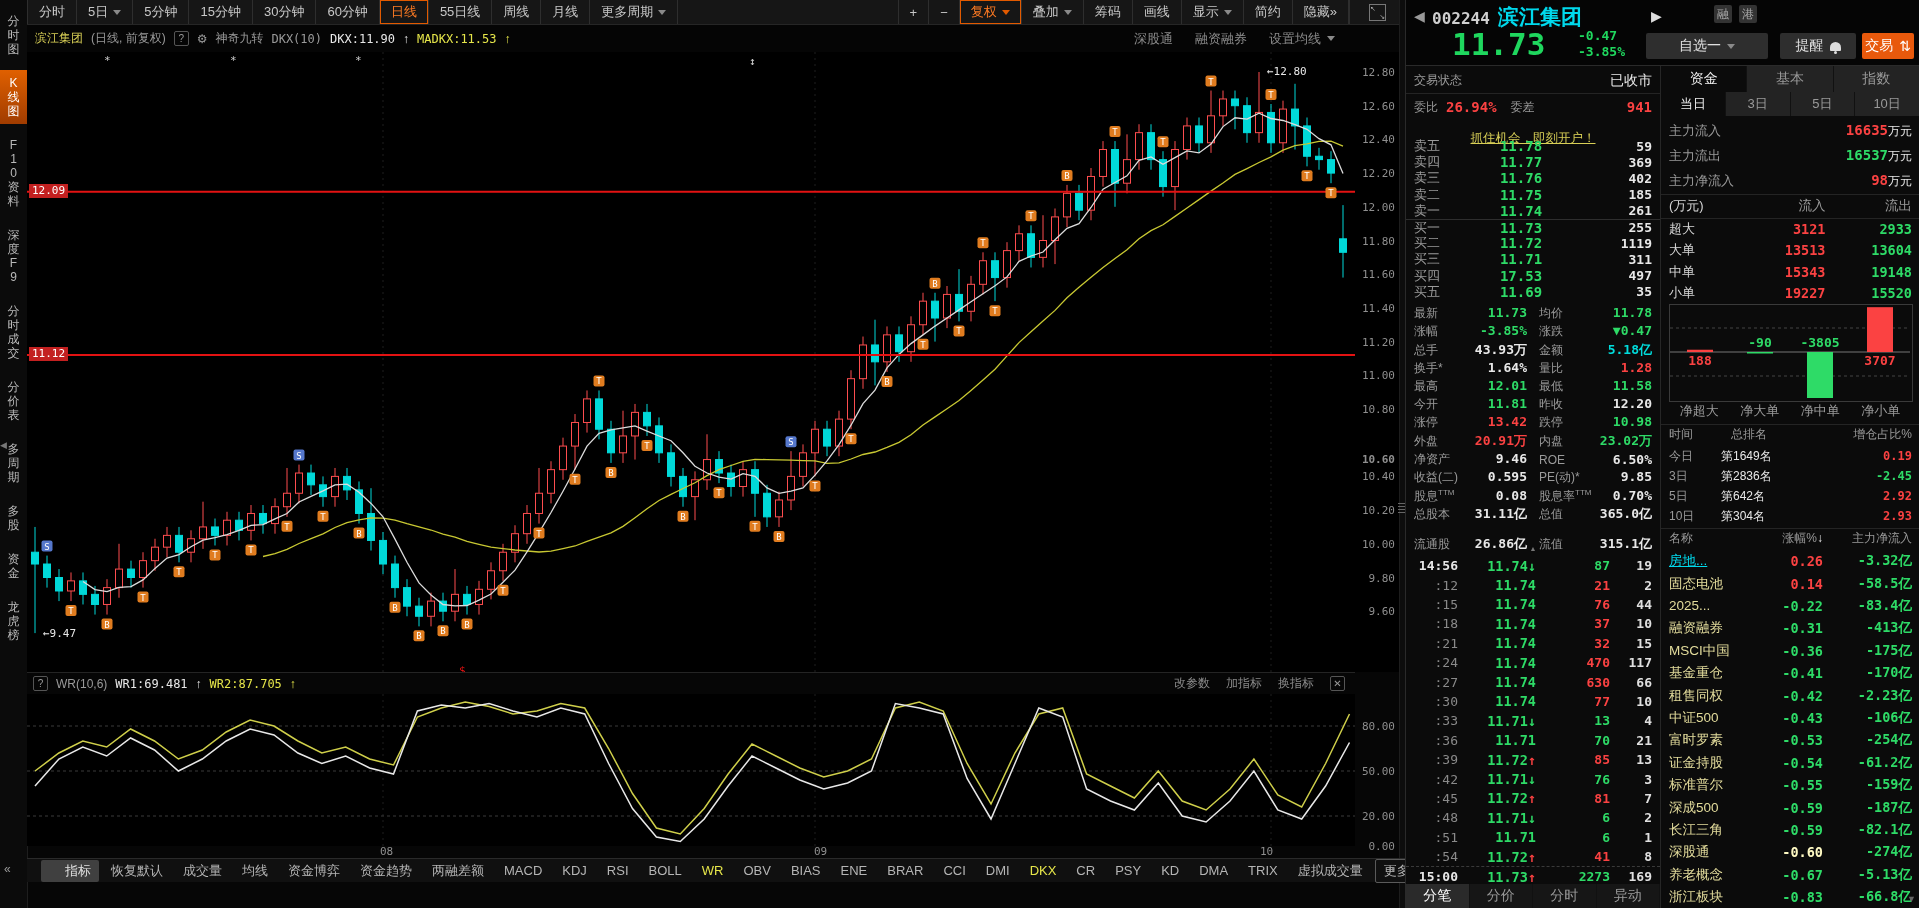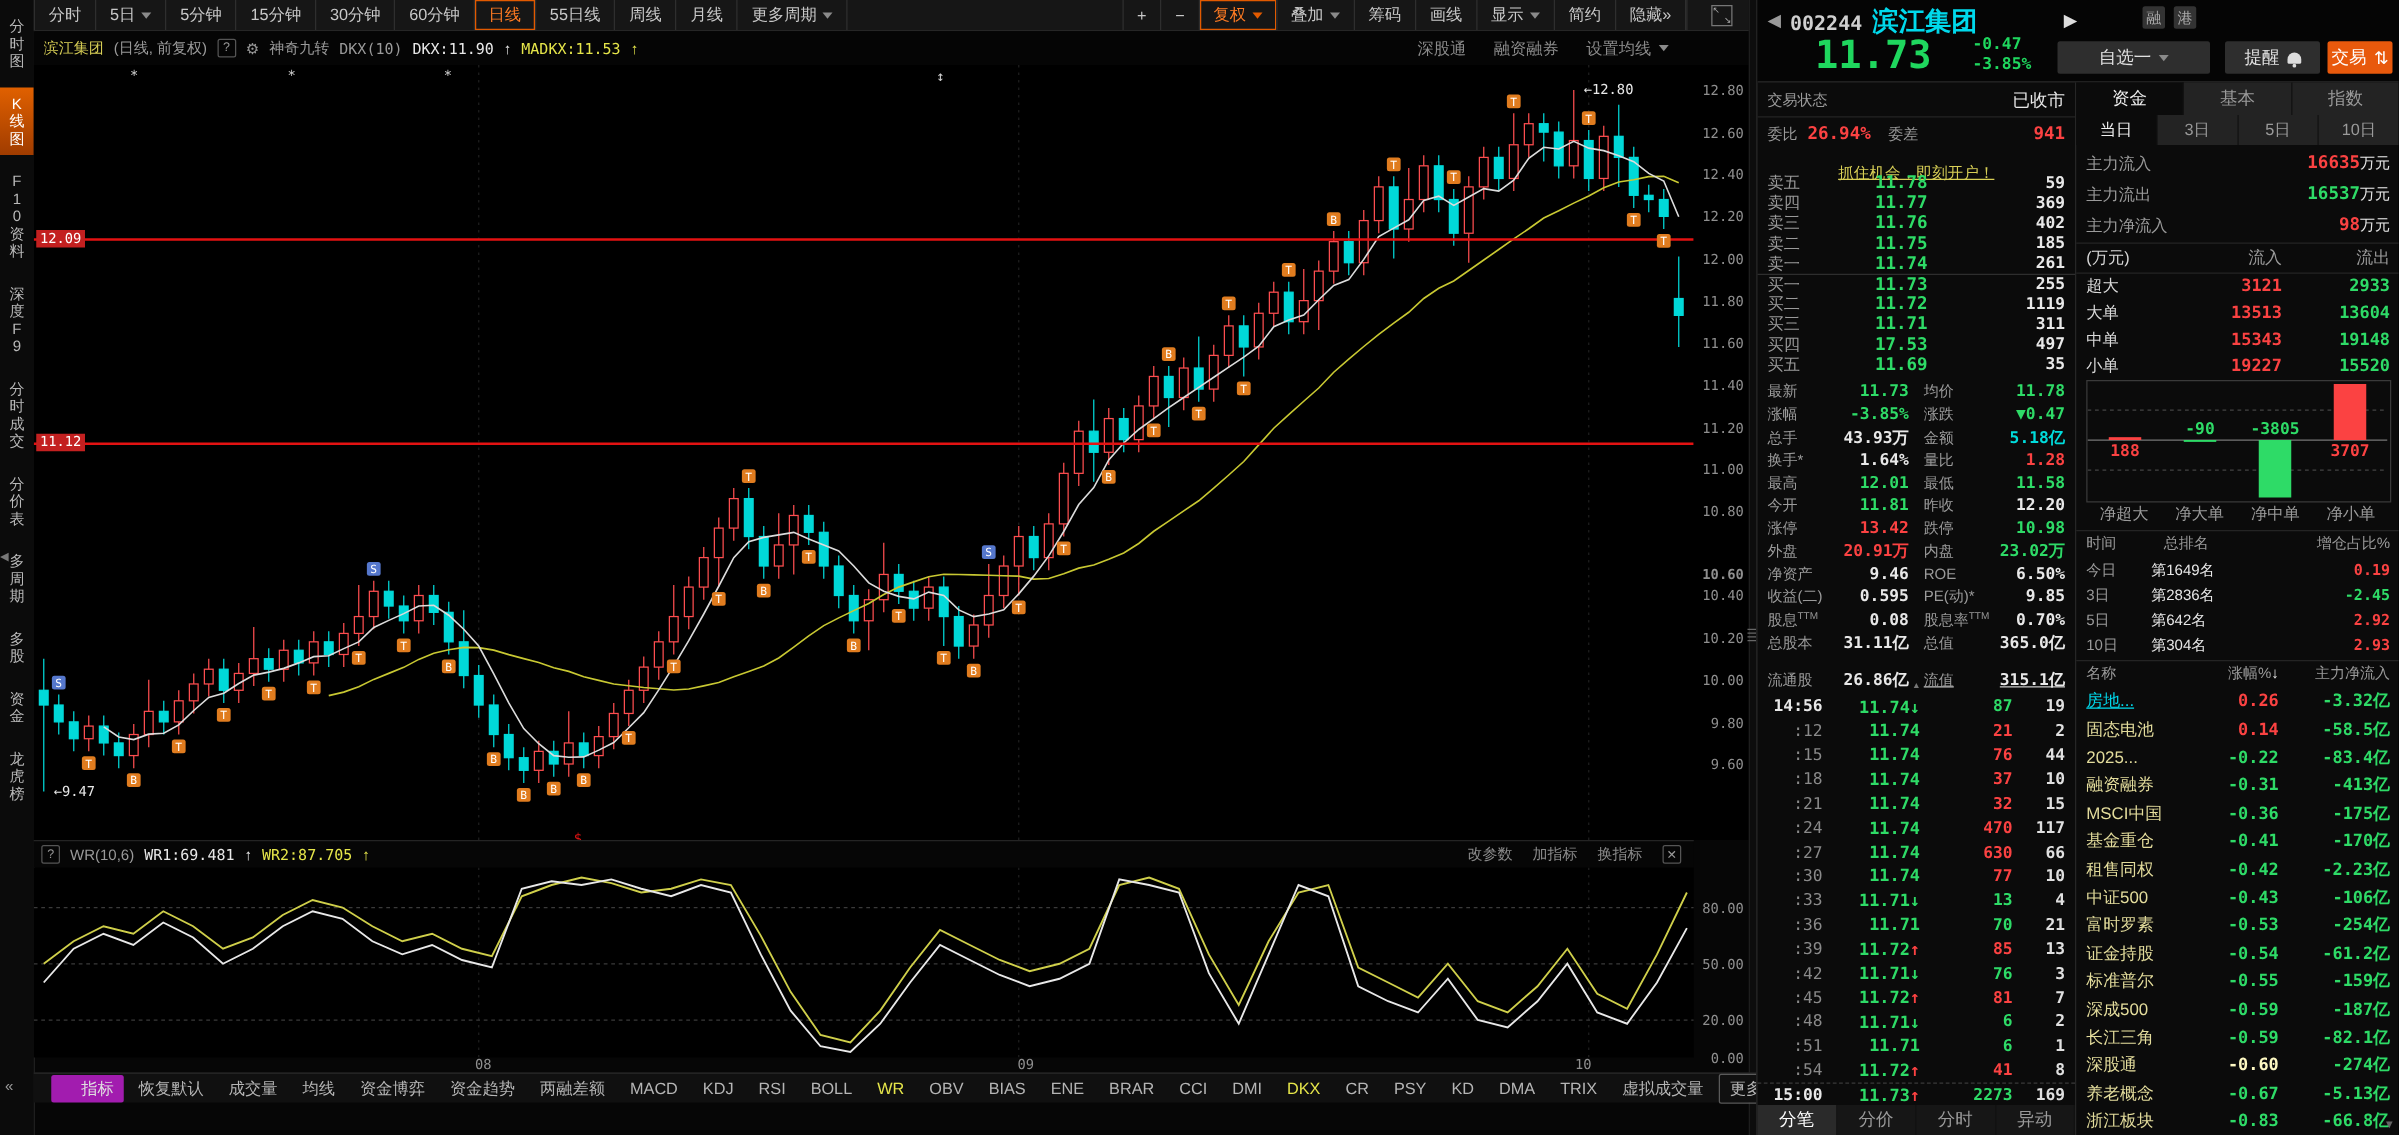--- a/index.html
+++ b/index.html
@@ -32,21 +32,21 @@
   .grip i{display:block;width:7px;height:1px;background:#666;}
   #wr-header{position:absolute;left:27px;top:672px;width:1328px;height:22px;background:#060606;border-top:1px solid #242424;display:flex;align-items:center;gap:8px;padding-left:6px;box-sizing:border-box;font-size:12px;}
   #wr-actions{margin-left:auto;display:flex;gap:16px;color:#8a8a8a;padding-right:10px;align-items:center;}
   #wr-wrap{position:absolute;left:27px;top:694px;width:1328px;height:152px;background:#000;}
   #wr-axis{position:absolute;left:1355px;top:694px;width:44px;height:152px;}
   #xaxis{position:absolute;left:27px;top:845px;width:1328px;height:13px;color:#8f8f8f;font-size:11px;font-family:"DejaVu Sans Mono",monospace;}
   .xlab{position:absolute;top:0;}
   
   #ind-tabs{position:absolute;left:27px;top:858px;width:1378px;height:24px;background:#101010;border-top:1px solid #2a2a2a;display:flex;align-items:center;gap:4px;padding:0 14px;box-sizing:border-box;font-size:13px;}
   .ind-tab{padding:2px 8px;color:#b5b5b5;cursor:pointer;white-space:nowrap;}
-  .ind-tab.boxed{background:#a21caf;color:#e0e0e0;border-radius:2px;padding-left:24px;}
+  .ind-tab.boxed{background:#404040;color:#e0e0e0;border-radius:2px;padding-left:24px;}
   .ind-tab.outl{border:1px solid #5a5a5a;border-radius:2px;}
   .ind-tab.active{color:#e6e64a;}
   .navarr{position:absolute;color:#9a9a9a;font-size:12px;cursor:pointer;}
   #bottom-nav{position:absolute;left:27px;top:882px;width:1378px;height:26px;background:#111;border-top:1px solid #000;display:flex;align-items:stretch;}
   .bn-item{width:88px;display:flex;align-items:center;justify-content:center;color:#cfcfcf;font-size:13px;border-right:1px solid #262626;cursor:pointer;}
   .bn-item.sel{background:#f06400;color:#fff;}
   
   #rpanel{position:absolute;left:1405px;top:0;width:514px;height:908px;background:#0b0b0b;border-left:1px solid #2a2a2a;box-sizing:border-box;}
   #rp-header{position:absolute;left:0;top:0;width:514px;height:66px;background:#050505;border-bottom:1px solid #2a2a2a;box-sizing:border-box;}
   .badge{display:inline-flex;align-items:center;justify-content:center;width:18px;height:18px;background:#333;color:#aaa;font-size:12px;margin-left:5px;border-radius:2px;}
@@ -903,21 +903,21 @@
           <span class="stat-pair" style="margin-left: 12px;">
             <span class="stat-lab">总值</span>
             <span class="stat-val num" style="color: rgb(232, 232, 232);">365.0亿</span>
           </span>
         </div>
         <div class="rrow" style="top: 469px; height: 18.3px;">
           <span class="stat-pair">
             <span class="stat-lab">流通股</span>
             <span class="stat-val num" style="color: rgb(232, 232, 232);">26.86亿</span>
           </span>
-          <span class="stat-pair" style="margin-left: 12px; text-decoration: underline;">
+          <span class="stat-pair" style="margin-left: 12px;">
             <span class="stat-lab">流值</span>
             <span class="stat-val num" style="color: rgb(232, 232, 232);">315.1亿</span>
           </span>
         </div>
         <div class="rrow" style="top: 478px; height: 8px; justify-content: center; color: rgb(119, 119, 119); font-size: 7px;">▲</div>
         <div class="rrow tick-row" style="top: 490px; height: 19.4px;">
           <span class="tick-t" style="color: rgb(232, 232, 232); font-weight: bold;">14:56</span>
           <span class="tick-p num" style="color: rgb(46, 219, 103);">11.74<span style="color: rgb(46, 219, 103); font-weight: bold;">↓</span></span>
           <span class="tick-v num" style="color: rgb(46, 219, 103);">87</span>
           <span class="tick-n num">19</span>

